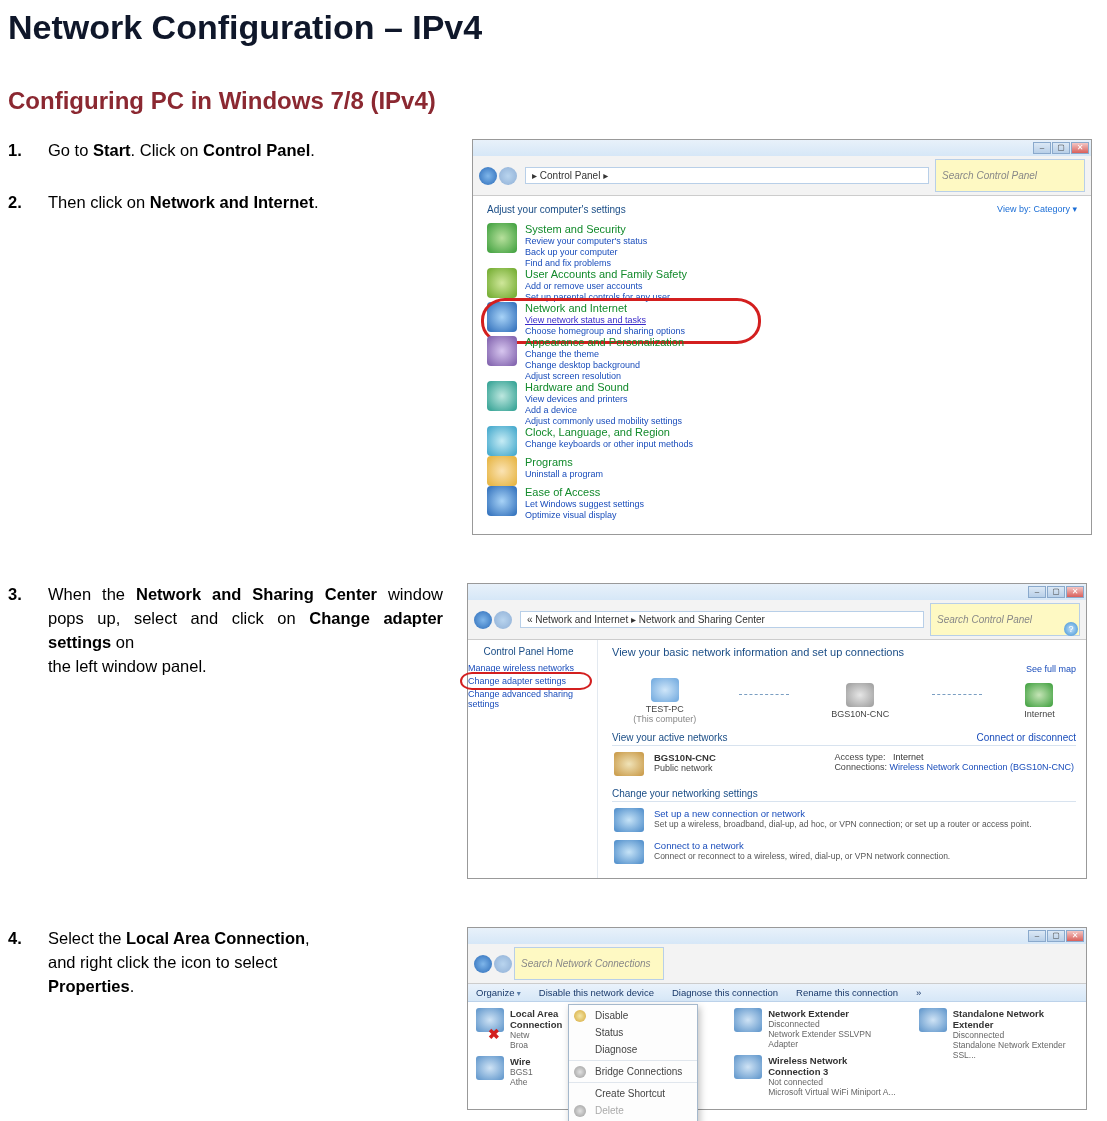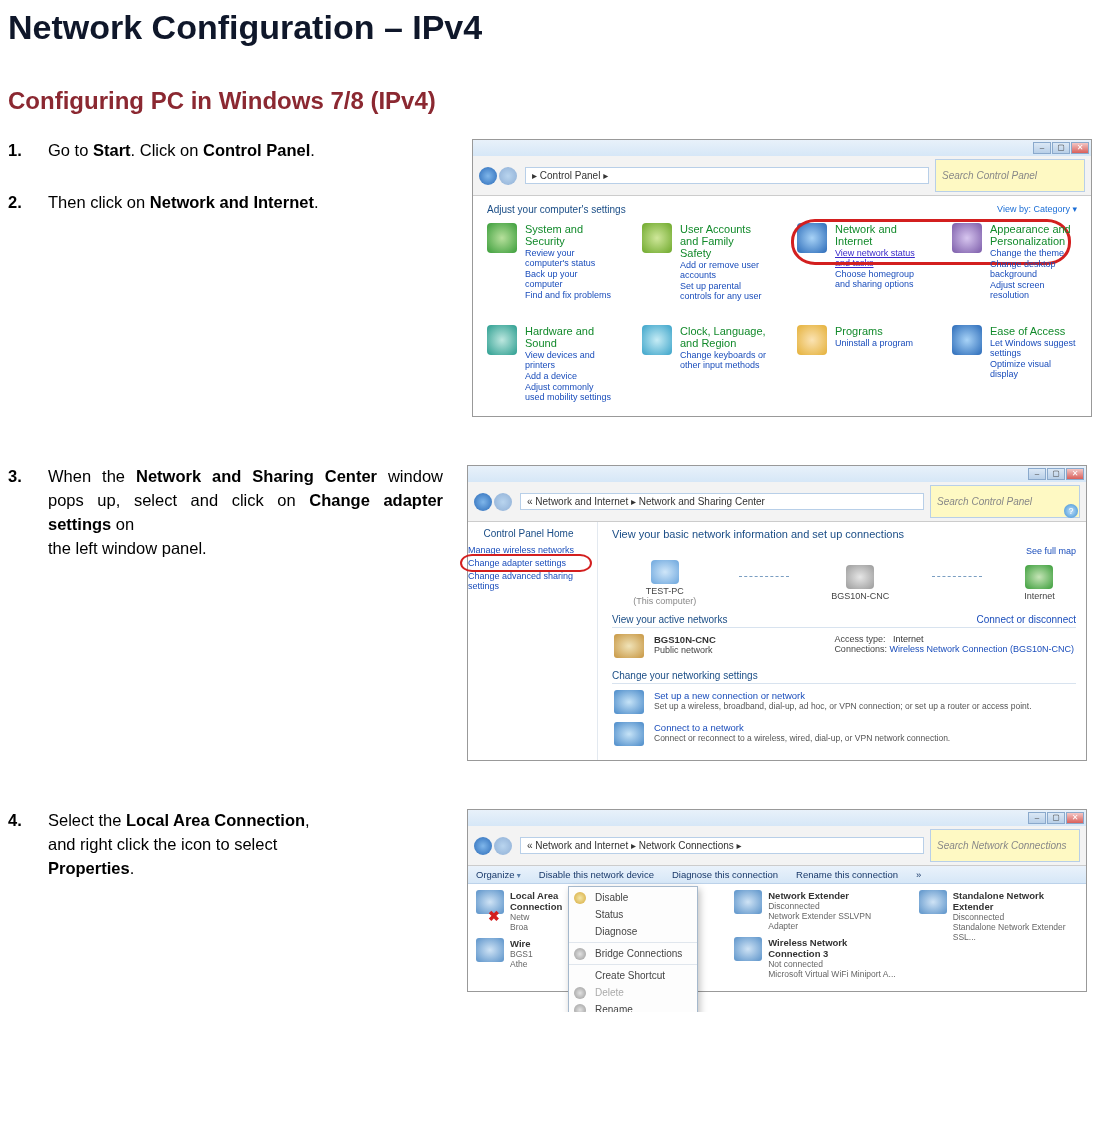--- a/index.html
+++ b/index.html
@@ -78,21 +78,21 @@
     padding:2px 6px; margin:0 6px; color:#333;
   }
   .search {
     width:150px; background:#fef9c3; border:1px solid #b8cfe8;
     padding:10px 6px; color:#888; font-style:italic;
   }
   .win-body { padding:8px 14px 14px 14px; }
   .heading-row { display:flex; justify-content:space-between; color:#1a4d86; margin-bottom:8px; }
   .heading-row .r { color:#1a6dd6; font-size:9px; }
   .categories {
-    display:grid; grid-template-columns: 1fr 1fr 1fr 1fr; gap:24px 30px;
+    display:grid; grid-template-columns: 1fr; gap:0 30px;
   }
   .cat {
     display:flex; gap:8px; align-items:flex-start;
     position:relative;
   }
   .cat-icon {
     width:30px; height:30px;
     background:radial-gradient(#b7e09c,#3a9d3a);
     border-radius:4px; flex-shrink:0;
   }
@@ -410,21 +410,20 @@
 
   <div class="win">
     <div class="win-top">
       <div class="win-btn">–</div>
       <div class="win-btn">▢</div>
       <div class="win-btn close">✕</div>
     </div>
     <div class="addrbar">
       <div class="nav-circle"></div>
       <div class="nav-circle" style="opacity:.5"></div>
-      <div class="breadcrumb">« Network and Internet  ▸  Network Connections  ▸</div>
       <div class="search">Search Network Connections</div>
     </div>
     <div class="toolbar">
       <span>Organize</span>
       <span class="noarrow">Disable this network device</span>
       <span class="noarrow">Diagnose this connection</span>
       <span class="noarrow">Rename this connection</span>
       <span class="noarrow">»</span>
     </div>
     <div class="nc-body">

